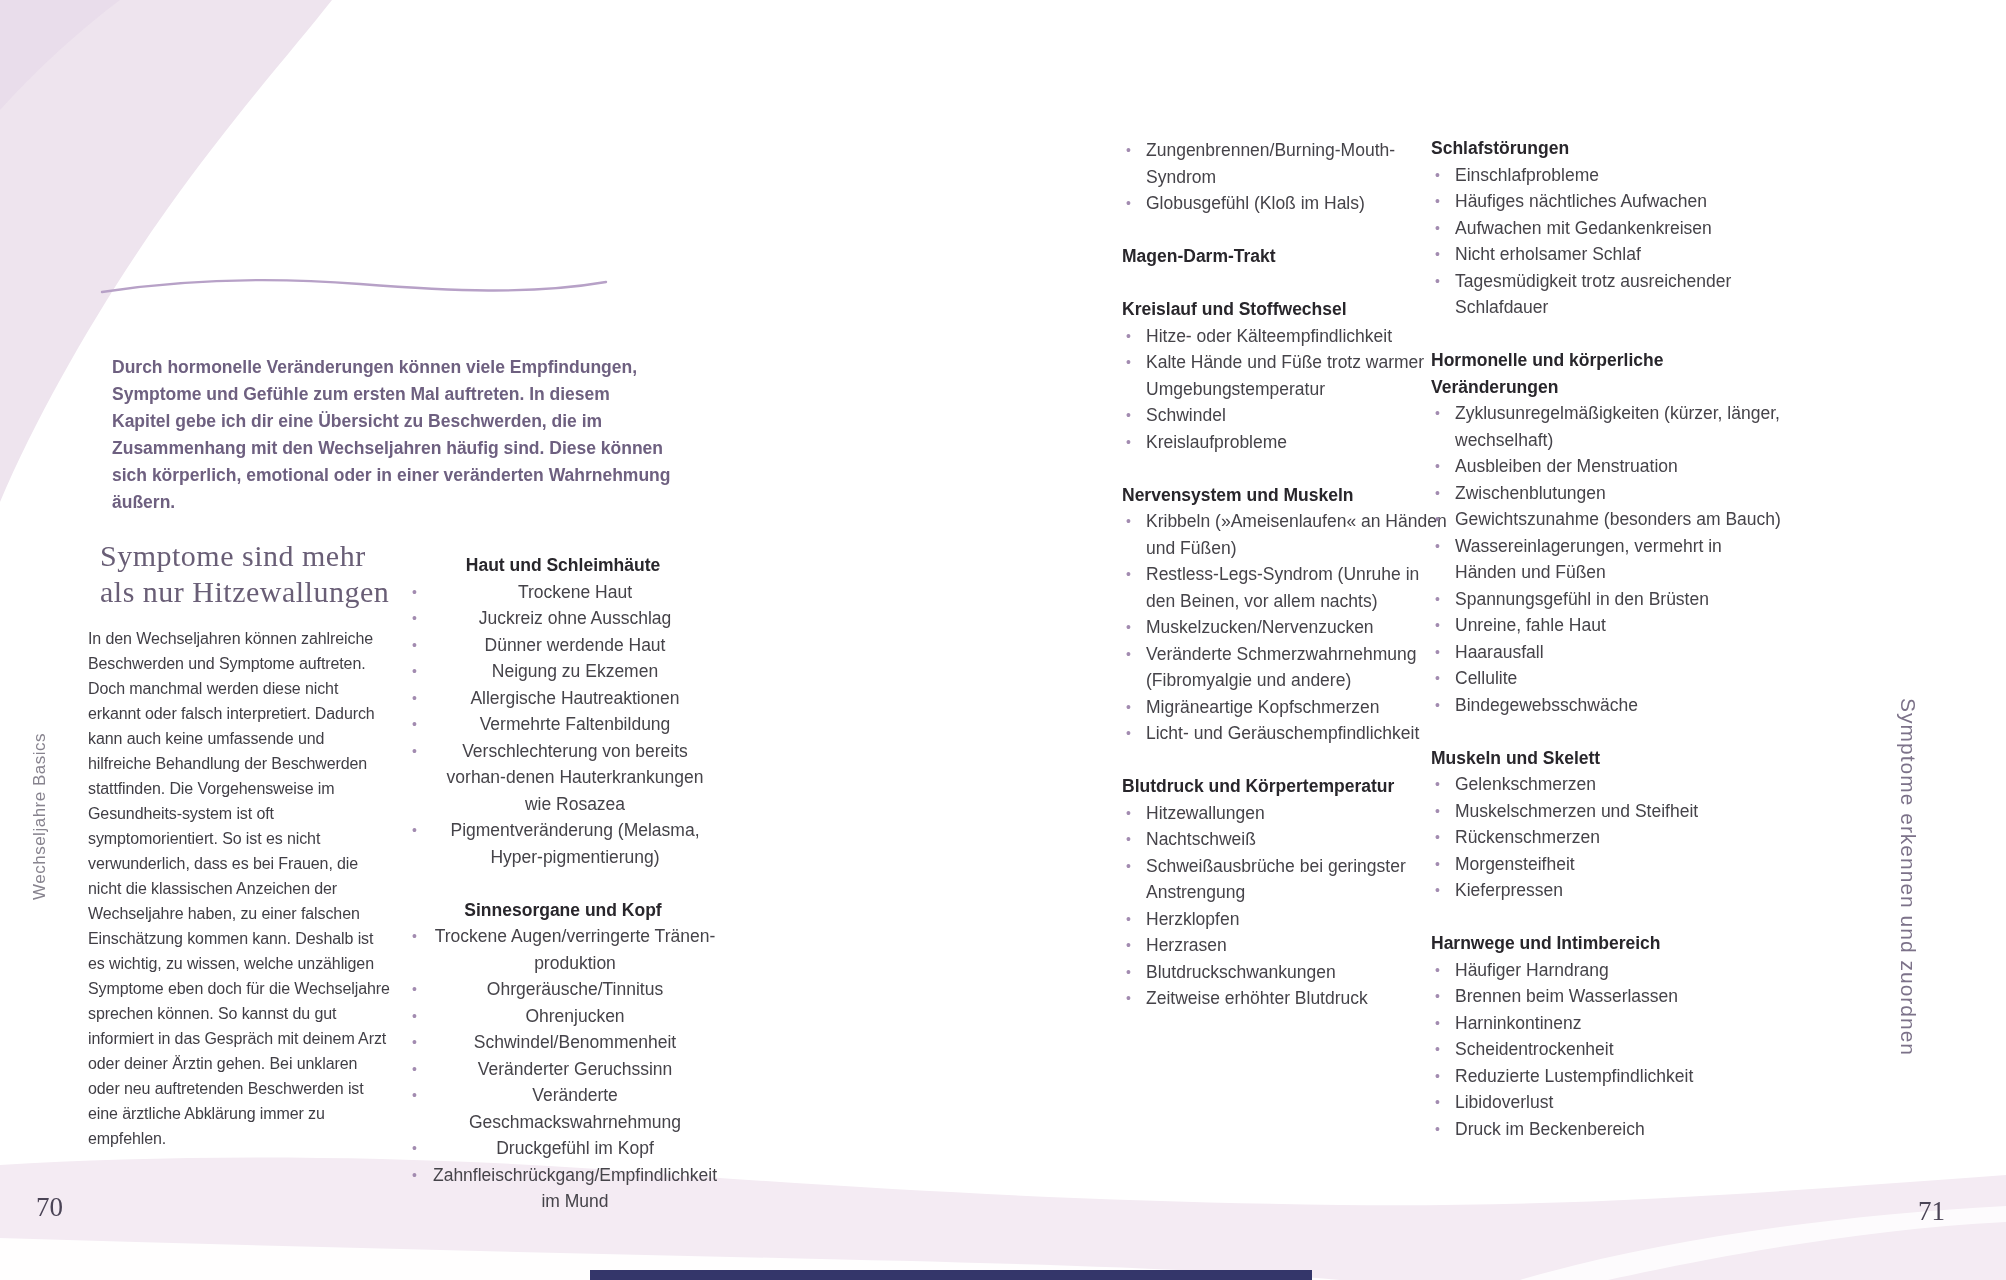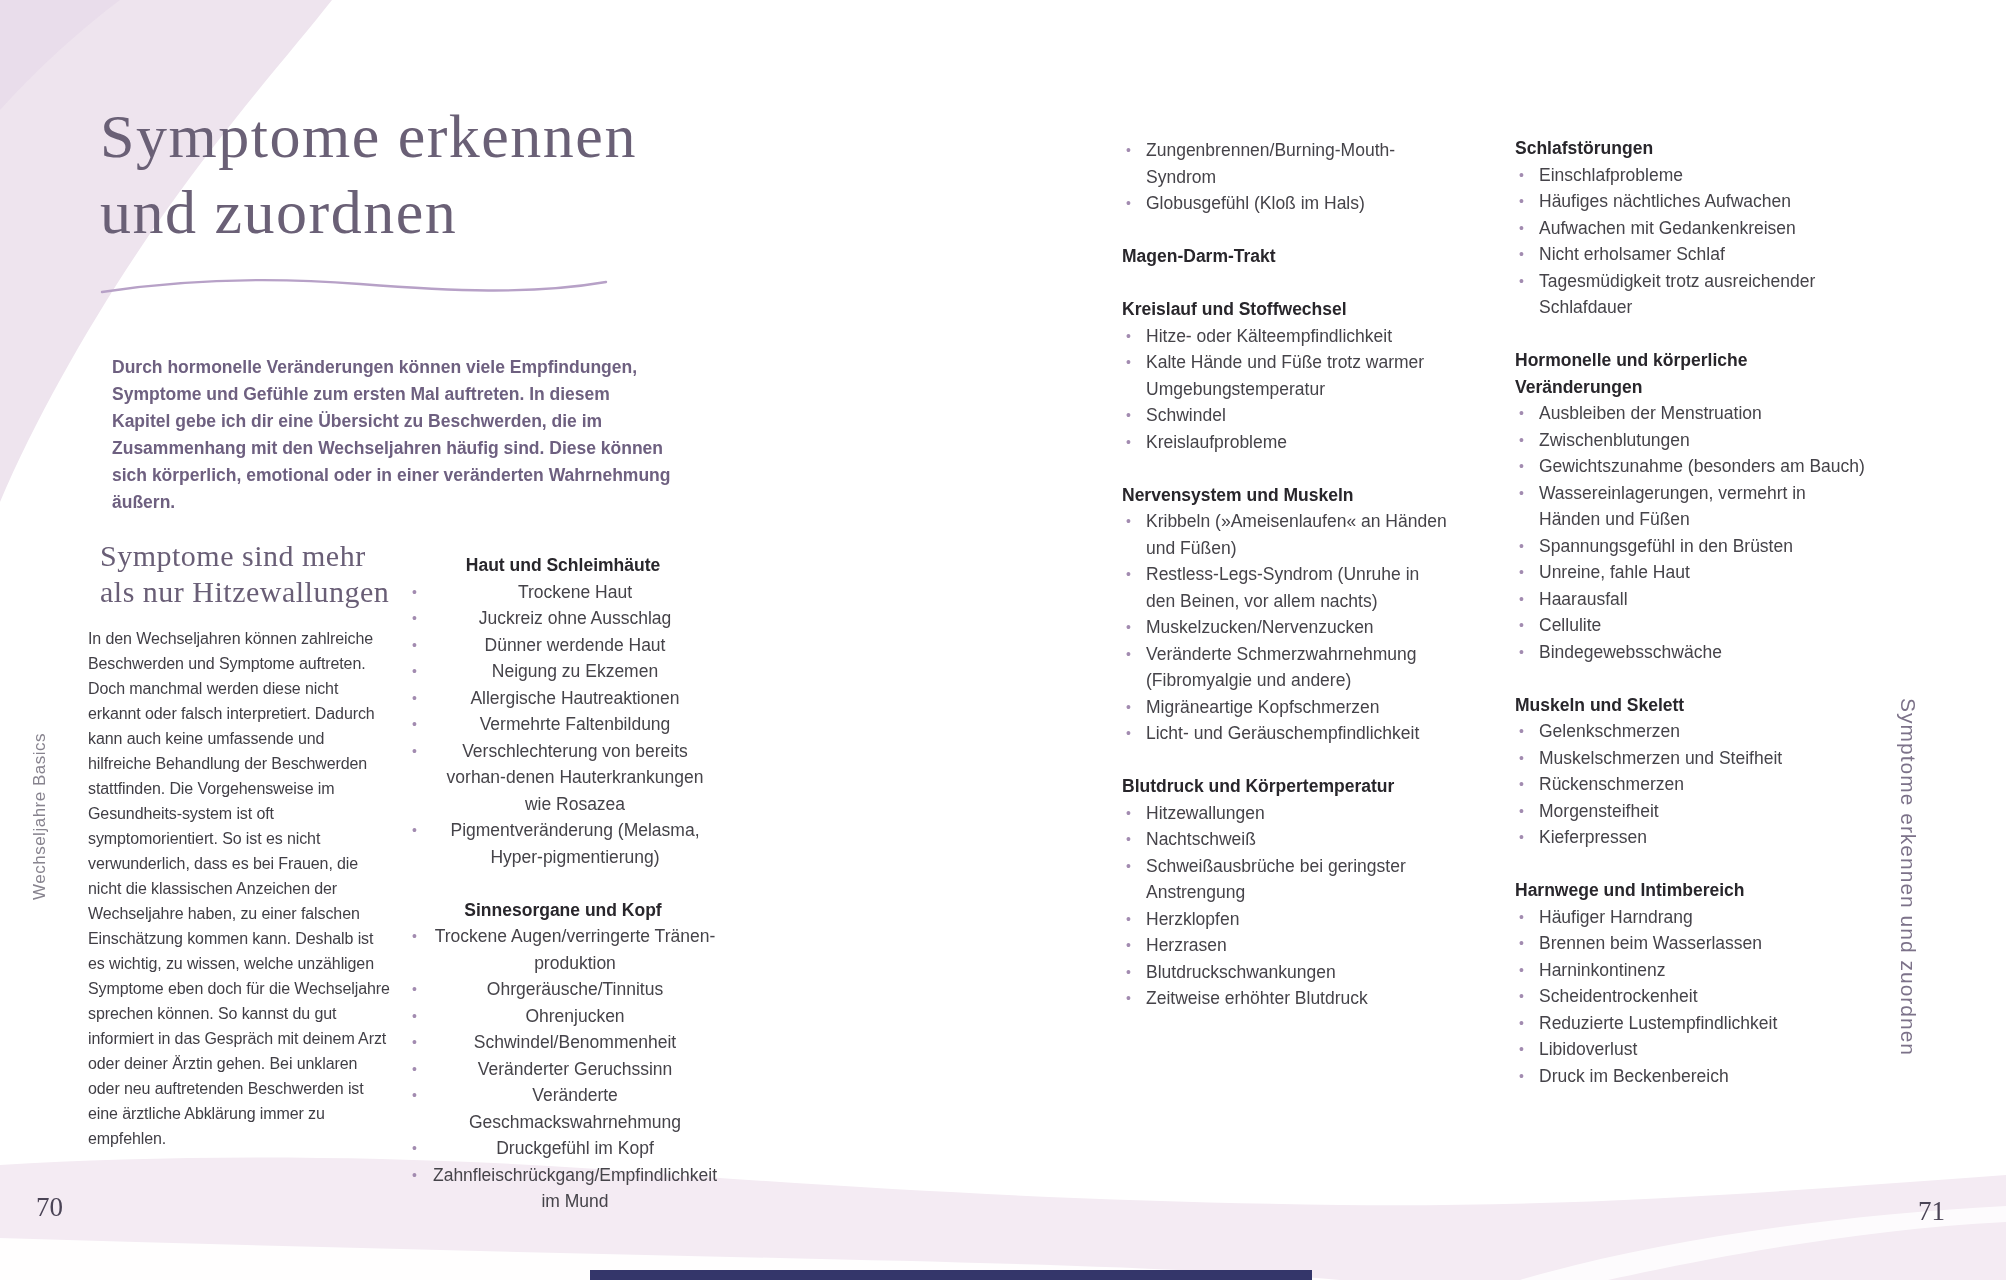--- a/index.html
+++ b/index.html
@@ -17,21 +17,21 @@
     font-size:17.5px;line-height:27px;font-weight:bold;color:#6e6080;}
   .section-heading{position:absolute;left:100px;top:538px;margin:0;
     font-family:"Liberation Serif",serif;font-weight:400;font-size:30px;line-height:36px;
     color:#695e76;letter-spacing:0.5px;}
   .body-par{position:absolute;left:88px;top:626px;width:302px;margin:0;
     font-size:16px;line-height:25px;color:#403e45;letter-spacing:-0.1px;}
 
   .list-col{position:absolute;font-size:17.5px;line-height:26.5px;color:#454349;}
   #col-p70{left:408px;top:552px;width:310px;text-align:center;}
   #col-p71a{left:1122px;top:137px;width:330px;}
-  #col-p71b{left:1515px;top:135px;width:352px;}
+  #col-p71b{left:1431px;top:135px;width:352px;}
   .group{margin-top:26.5px;}
   .group.first{margin-top:0;}
   .group h3{margin:0;font-size:17.5px;line-height:26.5px;font-weight:bold;color:#28262b;}
   .group ul{margin:0;padding:0;list-style:none;}
   .group li{position:relative;padding-left:24px;}
   .group li::before{content:"\2022";position:absolute;left:4px;top:0;
     color:#a28bb0;font-size:14px;line-height:26.5px;}
 
   .pagenum{position:absolute;font-family:"Liberation Serif",serif;font-size:27px;color:#4b4456;}
   #pagenum-left{left:36px;top:1192px;}
@@ -53,24 +53,20 @@
     <path d="M0,0 L120,0 C80,30 40,66 0,110 Z" fill="#e7daea" opacity="0.7"></path>
   </svg>
 
   <svg class="deco bottomwave" width="2006" height="210" viewBox="0 0 2006 210" aria-hidden="true">
     <path d="M0,95 C180,84 400,84 640,102 C900,122 1120,132 1340,135 C1600,138 1820,118 2006,105 L2006,210 L0,210 Z" fill="#f4ebf3"></path>
     <path d="M0,168 C260,176 520,182 780,188 C1000,193 1200,198 1340,210 L0,210 Z" fill="#ffffff" opacity="0.92"></path>
     <path d="M1520,210 C1650,172 1820,146 2006,136 L2006,152 C1850,160 1700,190 1608,210 Z" fill="#ffffff" opacity="0.8"></path>
     <rect x="590" y="200" width="722" height="10" fill="#34366a"></rect>
   </svg>
 
-  <h1 class="chapter-title">
-    <span>Symptome erkennen</span><br>
-    <span>und zuordnen</span>
-  </h1>
 
   <svg class="divider" width="510" height="26" viewBox="0 0 510 26" aria-hidden="true">
     <path d="M2,18 C80,6 170,3 260,10 C350,17 430,21 506,8" fill="none" stroke="#b7a1c7" stroke-width="2.4" stroke-linecap="round"></path>
   </svg>
 
   <p class="intro">Durch hormonelle Veränderungen können viele Empfindungen, Symptome und Gefühle zum ersten Mal auftreten. In diesem Kapitel gebe ich dir eine Übersicht zu Beschwerden, die im Zusammenhang mit den Wechseljahren häufig sind. Diese können sich körperlich, emotional oder in einer veränderten Wahrnehmung äußern.</p>
 
   <h2 class="section-heading">
     <span>Symptome sind mehr</span><br>
     <span>als nur Hitzewallungen</span>
@@ -158,20 +154,21 @@
         <li><span>Einschlafprobleme</span></li>
         <li><span>Häufiges nächtliches Aufwachen</span></li>
         <li><span>Aufwachen mit Gedankenkreisen</span></li>
         <li><span>Nicht erholsamer Schlaf</span></li>
         <li><span>Tagesmüdigkeit trotz ausreichender Schlafdauer</span></li>
       </ul>
     </div>
     <div class="group">
       <h3>Hormonelle und körperliche Veränderungen</h3>
       <ul>
+        <li><span>Zyklusunregelmäßigkeiten (kürzer, länger, wechselhaft)</span></li>
         <li><span>Ausbleiben der Menstruation</span></li>
         <li><span>Zwischenblutungen</span></li>
         <li><span>Gewichtszunahme (besonders am Bauch)</span></li>
         <li><span>Wassereinlagerungen, vermehrt in Händen und Füßen</span></li>
         <li><span>Spannungsgefühl in den Brüsten</span></li>
         <li><span>Unreine, fahle Haut</span></li>
         <li><span>Haarausfall</span></li>
         <li><span>Cellulite</span></li>
         <li><span>Bindegewebsschwäche</span></li>
       </ul>

